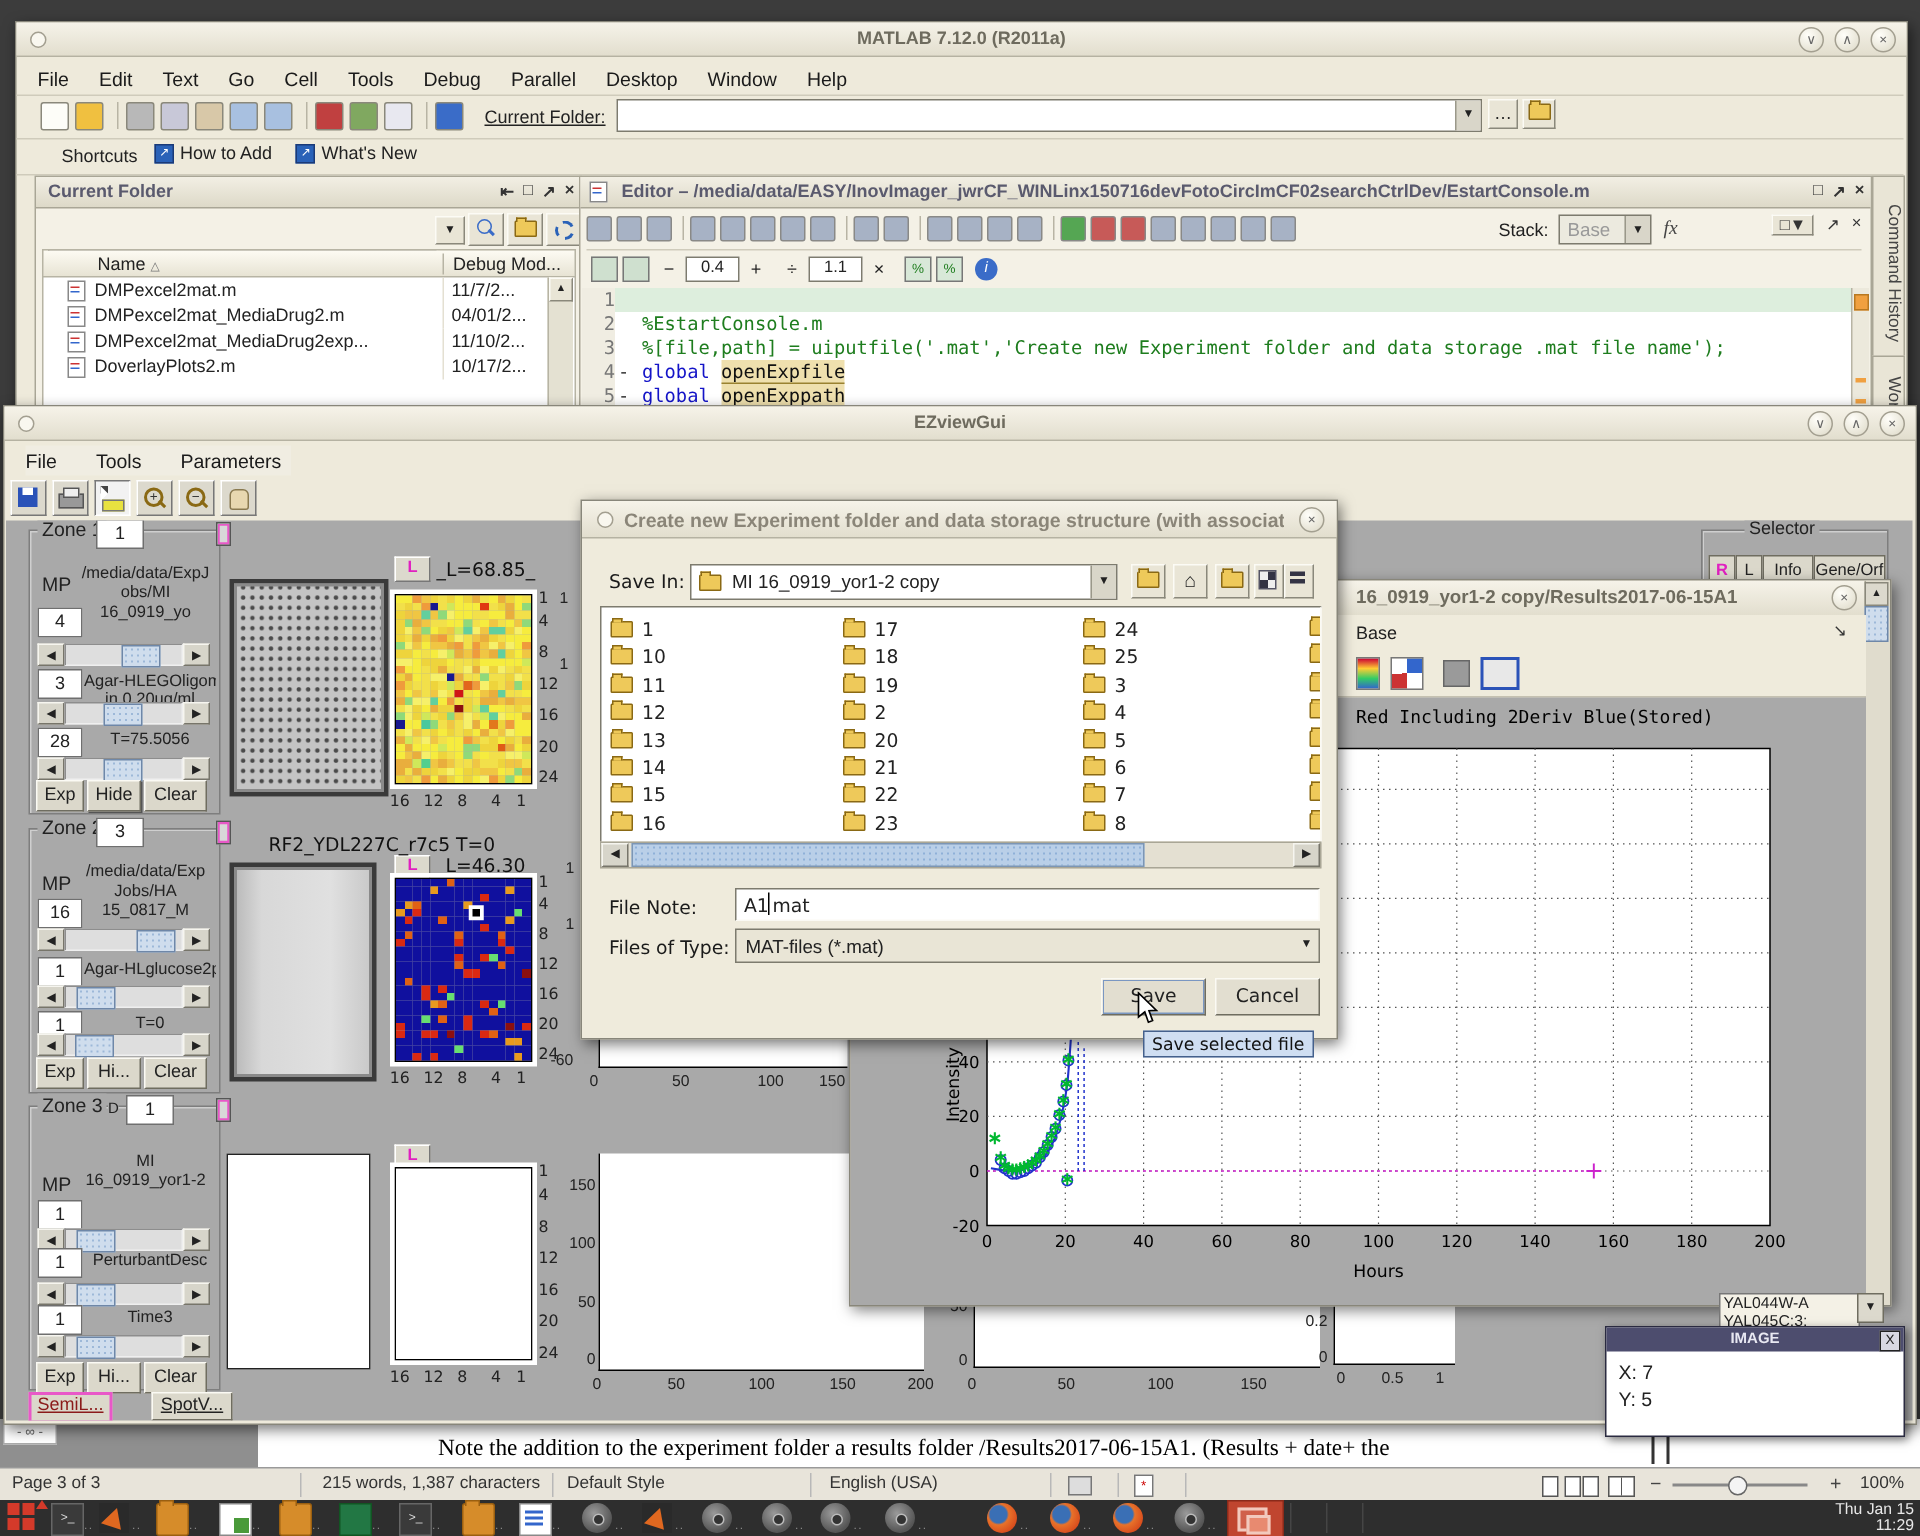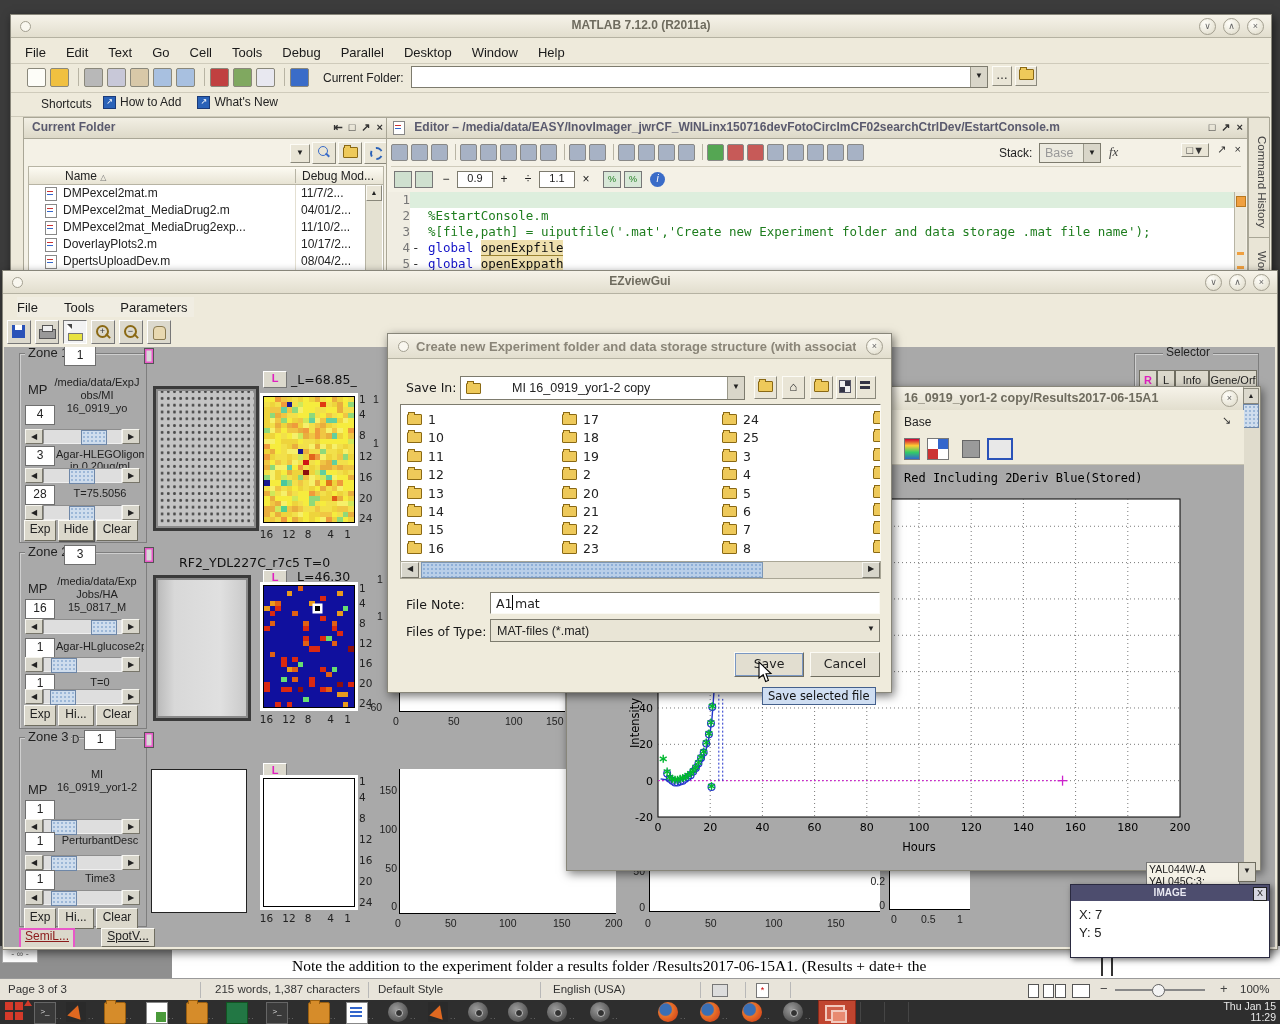--- a/index.html
+++ b/index.html
@@ -81,21 +81,21 @@
         <div style="width: 17px; height: 17px; margin-right: 4px; background: rgb(216, 200, 168); border: 1px solid rgb(138, 136, 123); border-radius: 2px;"></div>
         <div style="width: 17px; height: 17px; margin-right: 4px; background: rgb(168, 192, 224); border: 1px solid rgb(138, 136, 123); border-radius: 2px;"></div>
         <div style="width: 17px; height: 17px; margin-right: 4px; background: rgb(168, 192, 224); border: 1px solid rgb(138, 136, 123); border-radius: 2px;"></div>
         <div style="width: 1px; height: 18px; background: rgb(184, 180, 164); margin: 0px 5px;"></div>
         <div style="width: 17px; height: 17px; margin-right: 4px; background: rgb(192, 64, 64); border: 1px solid rgb(138, 136, 123); border-radius: 2px;"></div>
         <div style="width: 17px; height: 17px; margin-right: 4px; background: rgb(128, 168, 96); border: 1px solid rgb(138, 136, 123); border-radius: 2px;"></div>
         <div style="width: 17px; height: 17px; margin-right: 4px; background: rgb(232, 232, 240); border: 1px solid rgb(138, 136, 123); border-radius: 2px;"></div>
         <div style="width: 1px; height: 18px; background: rgb(184, 180, 164); margin: 0px 5px;"></div>
         <div style="width: 17px; height: 17px; margin-right: 4px; background: rgb(58, 108, 200); border: 1px solid rgb(138, 136, 123); border-radius: 2px;"></div>
       </div>
-    <div class="abs" style="left:312px;top:56px;font-size:12px;">Current Folder:</div>
+    <div class="abs" style="left:312px;top:56px;font-size:12px;text-decoration:underline;">Current Folder:</div>
     <div class="combo" style="left:400px;top:51px;width:575px;height:20px;">
       <span class="cardown">▼</span>
     </div>
     <div class="abs b3" style="left:981px;top:51px;width:18px;height:18px;text-align:center;line-height:16px;">…</div>
     <div class="abs b3" style="left:1004px;top:51px;width:20px;height:18px;text-align:center;"><span class="fldr"></span></div>
     <div class="abs" style="left:0;top:77px;width:1258px;height:24px;border-bottom:1px solid #cfcbbb;"></div>
     <div class="abs" style="left:30px;top:82px;font-size:12px;">Shortcuts</div>
     <div class="abs" id="ml-shortcuts" style="left:92px;top:80px;display:flex;gap:16px;align-items:center;">
         <div style="display: flex; align-items: center; gap: 4px; font-size: 12px;">
           <div style="width: 11px; height: 11px; background: rgb(42, 98, 184); border: 1px solid rgb(26, 58, 120); color: rgb(255, 255, 255); font-size: 8px; line-height: 10px; text-align: center;">↗</div>
@@ -155,26 +155,20 @@
             <div style="position: absolute; left: 34px; top: 1px;">DMPexcel2mat_MediaDrug2exp...</div>
             <div style="position: absolute; left: 272px; top: 1px;">11/10/2...</div>
             <div style="position: absolute; left: 266px; top: 0px; width: 1px; height: 17px; background: rgb(228, 224, 210);"></div>
           </div>
           <div style="position: relative; height: 17px; font-size: 12px; white-space: nowrap; border-right: 0px;">
             <div class="mfile" style="position: absolute; left: 16px; top: 2px;"></div>
             <div style="position: absolute; left: 34px; top: 1px;">DoverlayPlots2.m</div>
             <div style="position: absolute; left: 272px; top: 1px;">10/17/2...</div>
             <div style="position: absolute; left: 266px; top: 0px; width: 1px; height: 17px; background: rgb(228, 224, 210);"></div>
           </div>
-          <div style="position: relative; height: 17px; font-size: 12px; white-space: nowrap; border-right: 0px;">
-            <div class="mfile" style="position: absolute; left: 16px; top: 2px;"></div>
-            <div style="position: absolute; left: 34px; top: 1px;">DpertsUploadDev.m</div>
-            <div style="position: absolute; left: 272px; top: 1px;">08/04/2...</div>
-            <div style="position: absolute; left: 266px; top: 0px; width: 1px; height: 17px; background: rgb(228, 224, 210);"></div>
-          </div>
         </div>
       <div class="abs" style="left:341px;top:67px;width:16px;height:86px;background:#e4e1d2;border-left:1px solid #b7b4a4;">
         <div class="b3" style="height:14px;text-align:center;font-size:7px;line-height:13px;">▲</div>
       </div>
     </div>
 
     <div class="abs" style="left:375px;top:102px;width:860px;height:156px;border:1px solid #a9a696;background:#f4f1e6;">
       <div class="panelhdr abs" style="left:0;top:0;right:0;height:20px;">
         <span class="mfile" style="margin-left:6px;"></span>
         <span style="padding-left:6px;line-height:19px;font-weight:bold;">Editor – /media/data/EASY/InovImager_jwrCF_WINLinx150716devFotoCircImCF02searchCtrlDev/EstartConsole.m</span>
@@ -220,21 +214,21 @@
       <div class="abs" style="left:722px;top:26px;font-style:italic;font-family:'Liberation Serif',serif;color:#444;font-size:13px;">fx</div>
       <div class="abs" style="right:6px;top:25px;display:flex;gap:8px;font-size:11px;color:#333;">
         <span class="b3" style="width:26px;text-align:center;">□▼</span>
         <span>↗</span>
         <span>×</span>
       </div>
       <div class="abs" id="ed-toolbar2" style="left:4px;top:48px;display:flex;align-items:center;height:24px;width:850px;border-top:1px solid #cfcbbb;">
           <div style="width: 16px; height: 15px; background: rgb(207, 224, 207); border: 1px solid rgb(119, 119, 119); margin: 0px 3px;"></div>
           <div style="width: 16px; height: 15px; background: rgb(207, 224, 207); border: 1px solid rgb(119, 119, 119); margin: 0px 6px 0px 0px;"></div>
           <div style="width: 14px; text-align: center;">−</div>
-          <div style="width: 34px; height: 15px; background: rgb(255, 255, 255); border: 1px solid rgb(125, 123, 110); text-align: center; font-size: 11px; margin: 0px 4px;">0.9</div>
+          <div style="width: 34px; height: 15px; background: rgb(255, 255, 255); border: 1px solid rgb(125, 123, 110); text-align: center; font-size: 11px; margin: 0px 4px;">0.4</div>
           <div style="width: 14px; text-align: center; margin-right: 10px;">+</div>
           <div style="width: 14px; text-align: center;">÷</div>
           <div style="width: 34px; height: 15px; background: rgb(255, 255, 255); border: 1px solid rgb(125, 123, 110); text-align: center; font-size: 11px; margin: 0px 4px;">1.1</div>
           <div style="width: 14px; text-align: center; margin-right: 10px;">×</div>
           <div style="width: 16px; height: 15px; background: rgb(216, 232, 216); border: 1px solid rgb(119, 119, 119); margin-right: 3px; color: rgb(30, 125, 30); font-size: 9px; text-align: center; line-height: 14px;">%</div>
           <div style="width: 16px; height: 15px; background: rgb(216, 232, 216); border: 1px solid rgb(119, 119, 119); margin-right: 8px; color: rgb(30, 125, 30); font-size: 9px; text-align: center; line-height: 14px;">%</div>
           <div style="width: 15px; height: 15px; background: rgb(58, 108, 200); border-radius: 50%; color: rgb(255, 255, 255); text-align: center; font-size: 10px; line-height: 14px; font-style: italic;">i</div>
         </div>
       <div class="abs" id="ed-code" style="left:1px;top:74px;width:846px;height:80px;background:#fff;overflow:hidden;">
           <div class="code" style="position: relative; height: 16px; background: rgb(221, 238, 221);"><div class="code" style="position: absolute; left: 0px; top: 0px; width: 22px; text-align: right; color: rgb(119, 119, 119); background: rgb(240, 237, 226); height: 16px;">1</div><div class="code" style="position: absolute; left: 24px; top: 0px; width: 12px; color: rgb(51, 51, 51);"></div><div class="code" style="position: absolute; left: 40px; top: 0px;"></div></div>
@@ -1459,21 +1453,21 @@
   </div>
 
   <div class="win" id="dlg" style="left:387px;top:333px;width:503px;height:358px;z-index:50;background:#efebdc;">
     <div class="titlebar" style="height:24px;">
       <div class="tcirc" style="left:10px;top:7px;"></div>
       <div style="position:absolute;left:28px;top:4px;font-size:13px;font-weight:bold;color:#87robots none;"></div>
       <div class="abs" style="left:28px;top:5px;font-size:13px;font-weight:bold;color:#8a8578;white-space:nowrap;overflow:hidden;width:440px;">Create new Experiment folder and data storage structure (with associate</div>
       <div class="wbtn" style="position:absolute;right:8px;top:4px;">×</div>
     </div>
     <div class="dlbl" style="left:18px;top:46px;">Save In:</div>
-    <div class="combo" style="left:72px;top:42px;width:283px;height:22px;gap:24px;">
+    <div class="combo" style="left:72px;top:42px;width:283px;height:22px;">
       <span class="fldr" style="margin-left:5px;"></span>
       <span style="padding-left:7px;">MI 16_0919_yor1-2 copy</span>
       <span class="cardown" style="line-height:20px;">▼</span>
     </div>
     <div class="abs b3" style="left:366px;top:42px;width:21px;height:21px;text-align:center;line-height:19px;"><span class="fldr"></span></div>
     <div class="abs b3" style="left:394px;top:42px;width:21px;height:21px;text-align:center;font-size:13px;line-height:19px;"><span>⌂</span></div>
     <div class="abs b3" style="left:422px;top:42px;width:21px;height:21px;text-align:center;line-height:19px;"><span class="fldr"></span></div>
     <div class="abs b3" style="left:448px;top:42px;width:18px;height:21px;">
       <span class="abs" style="left:3px;top:4px;width:10px;height:11px;background:conic-gradient(#334 25%,#eee 0 50%,#334 0 75%,#eee 0);outline:1px solid #556;"></span>
     </div>

